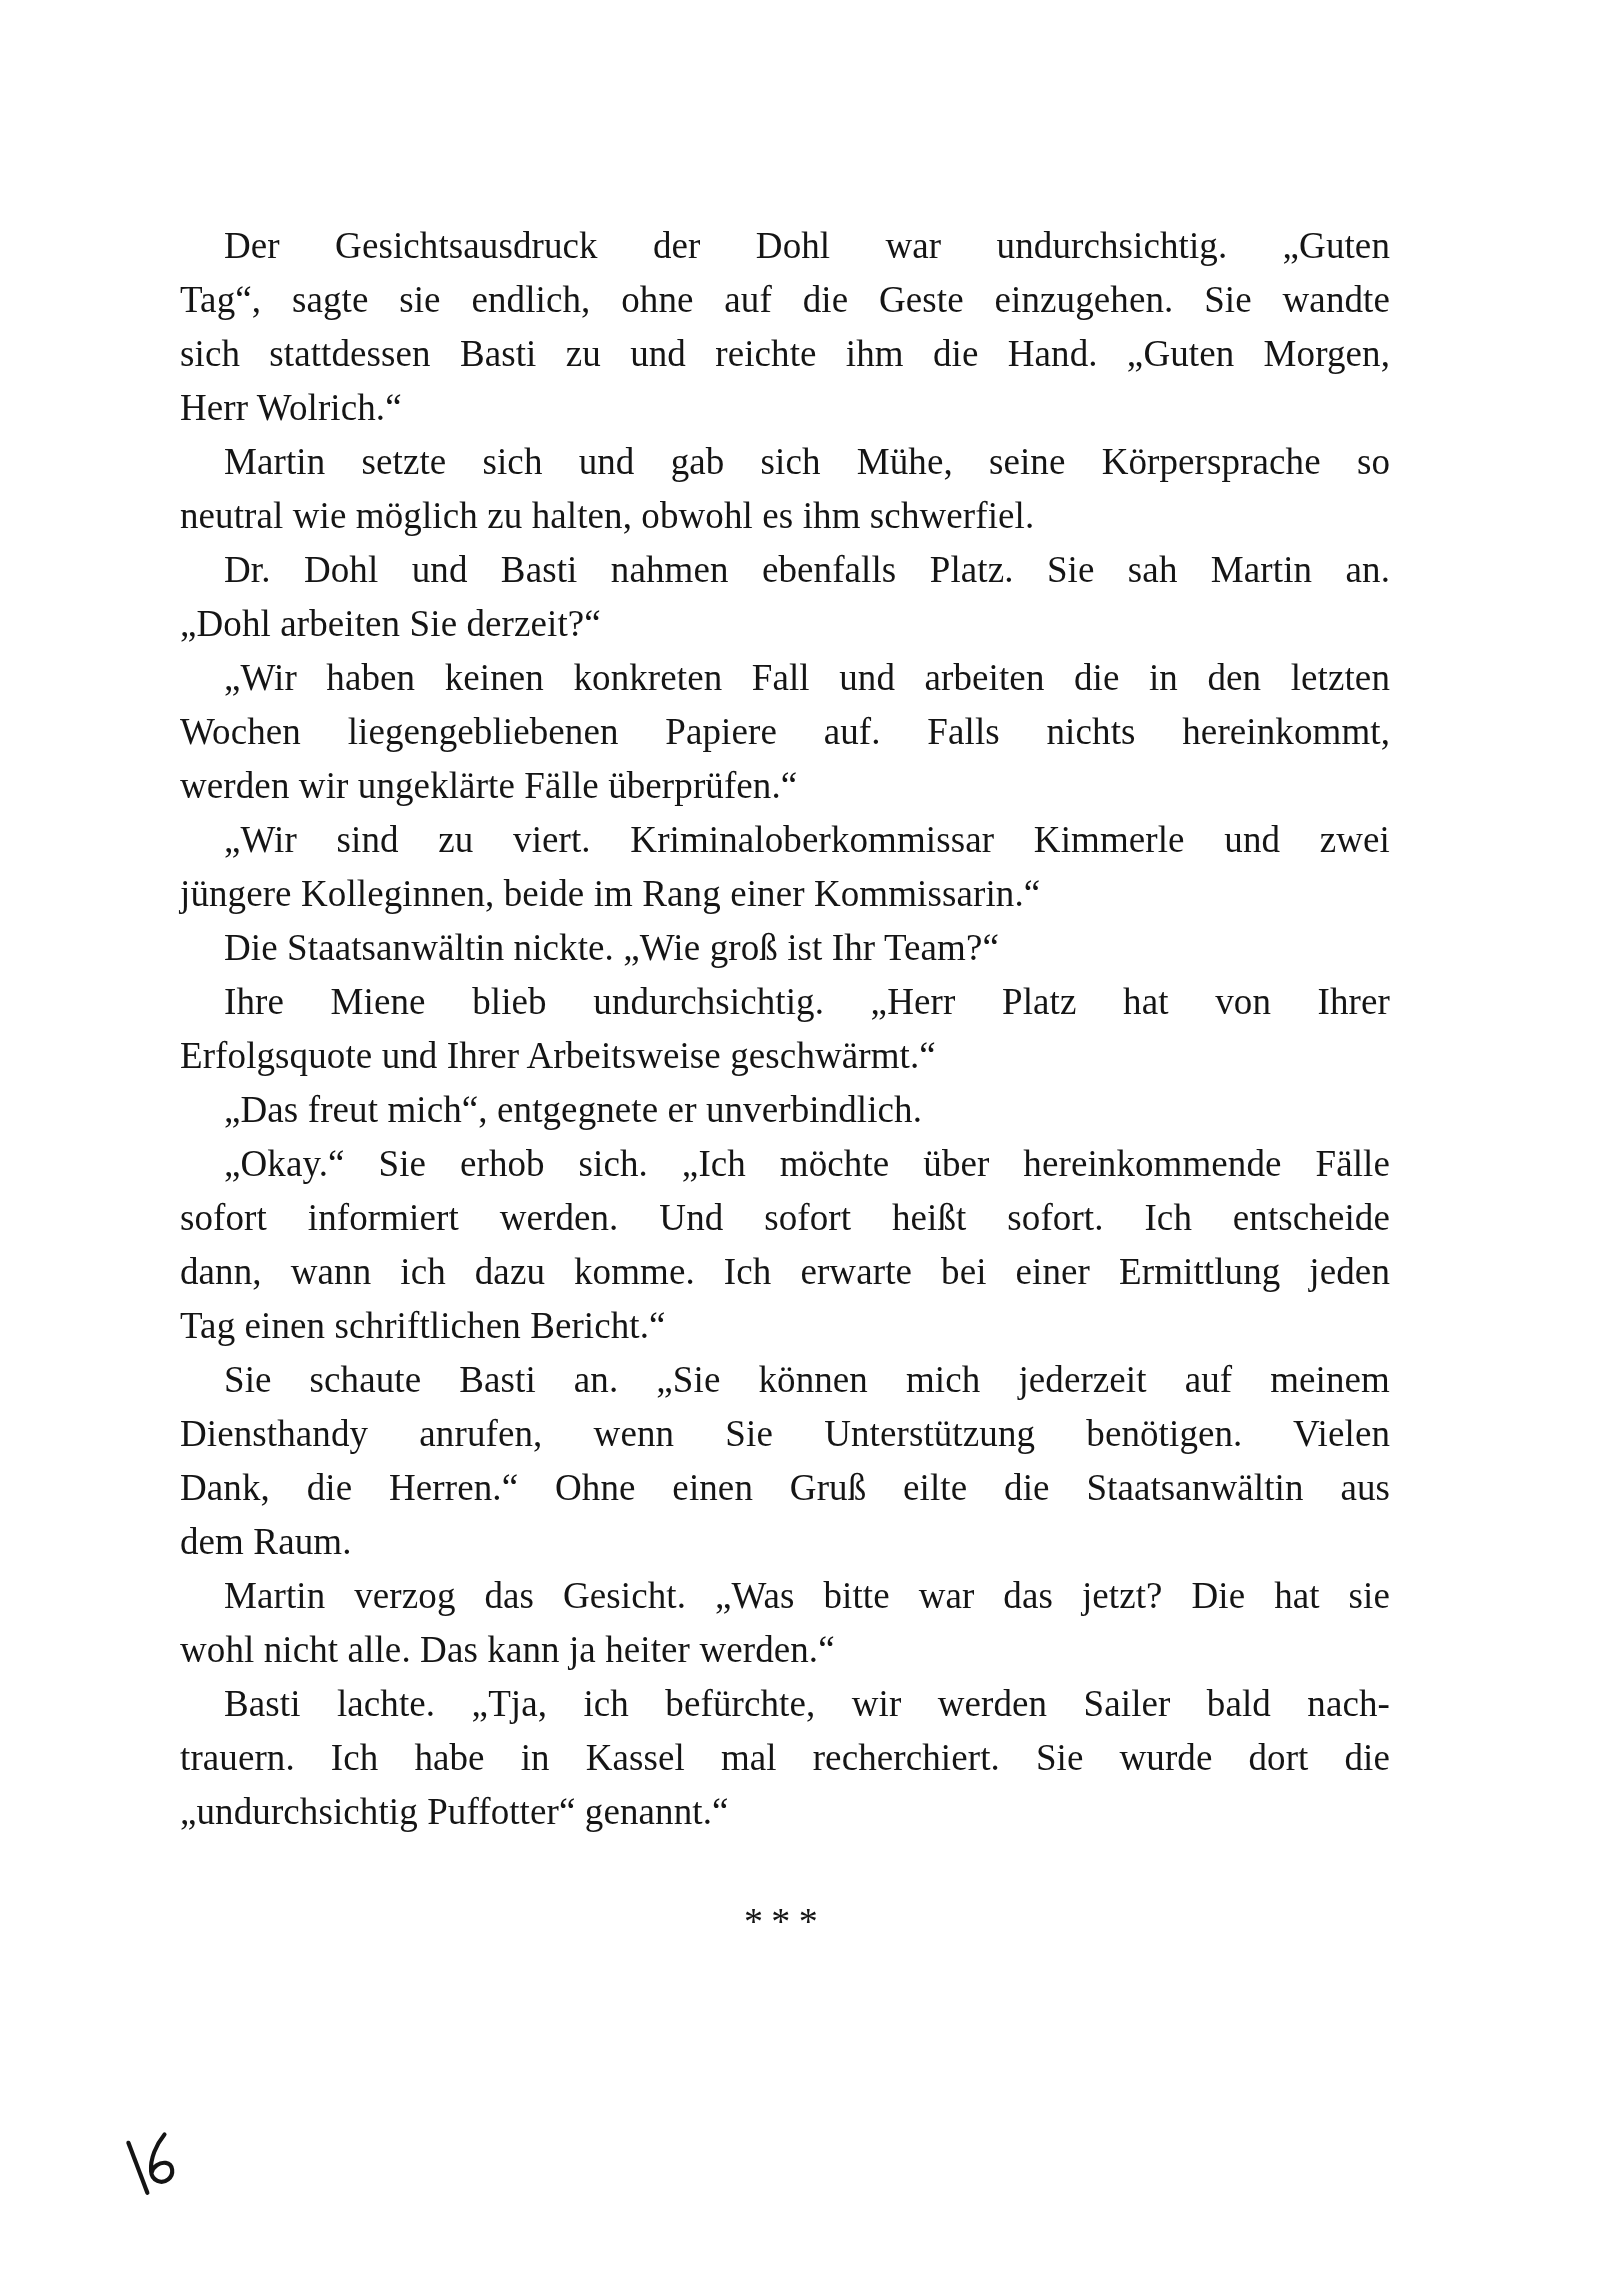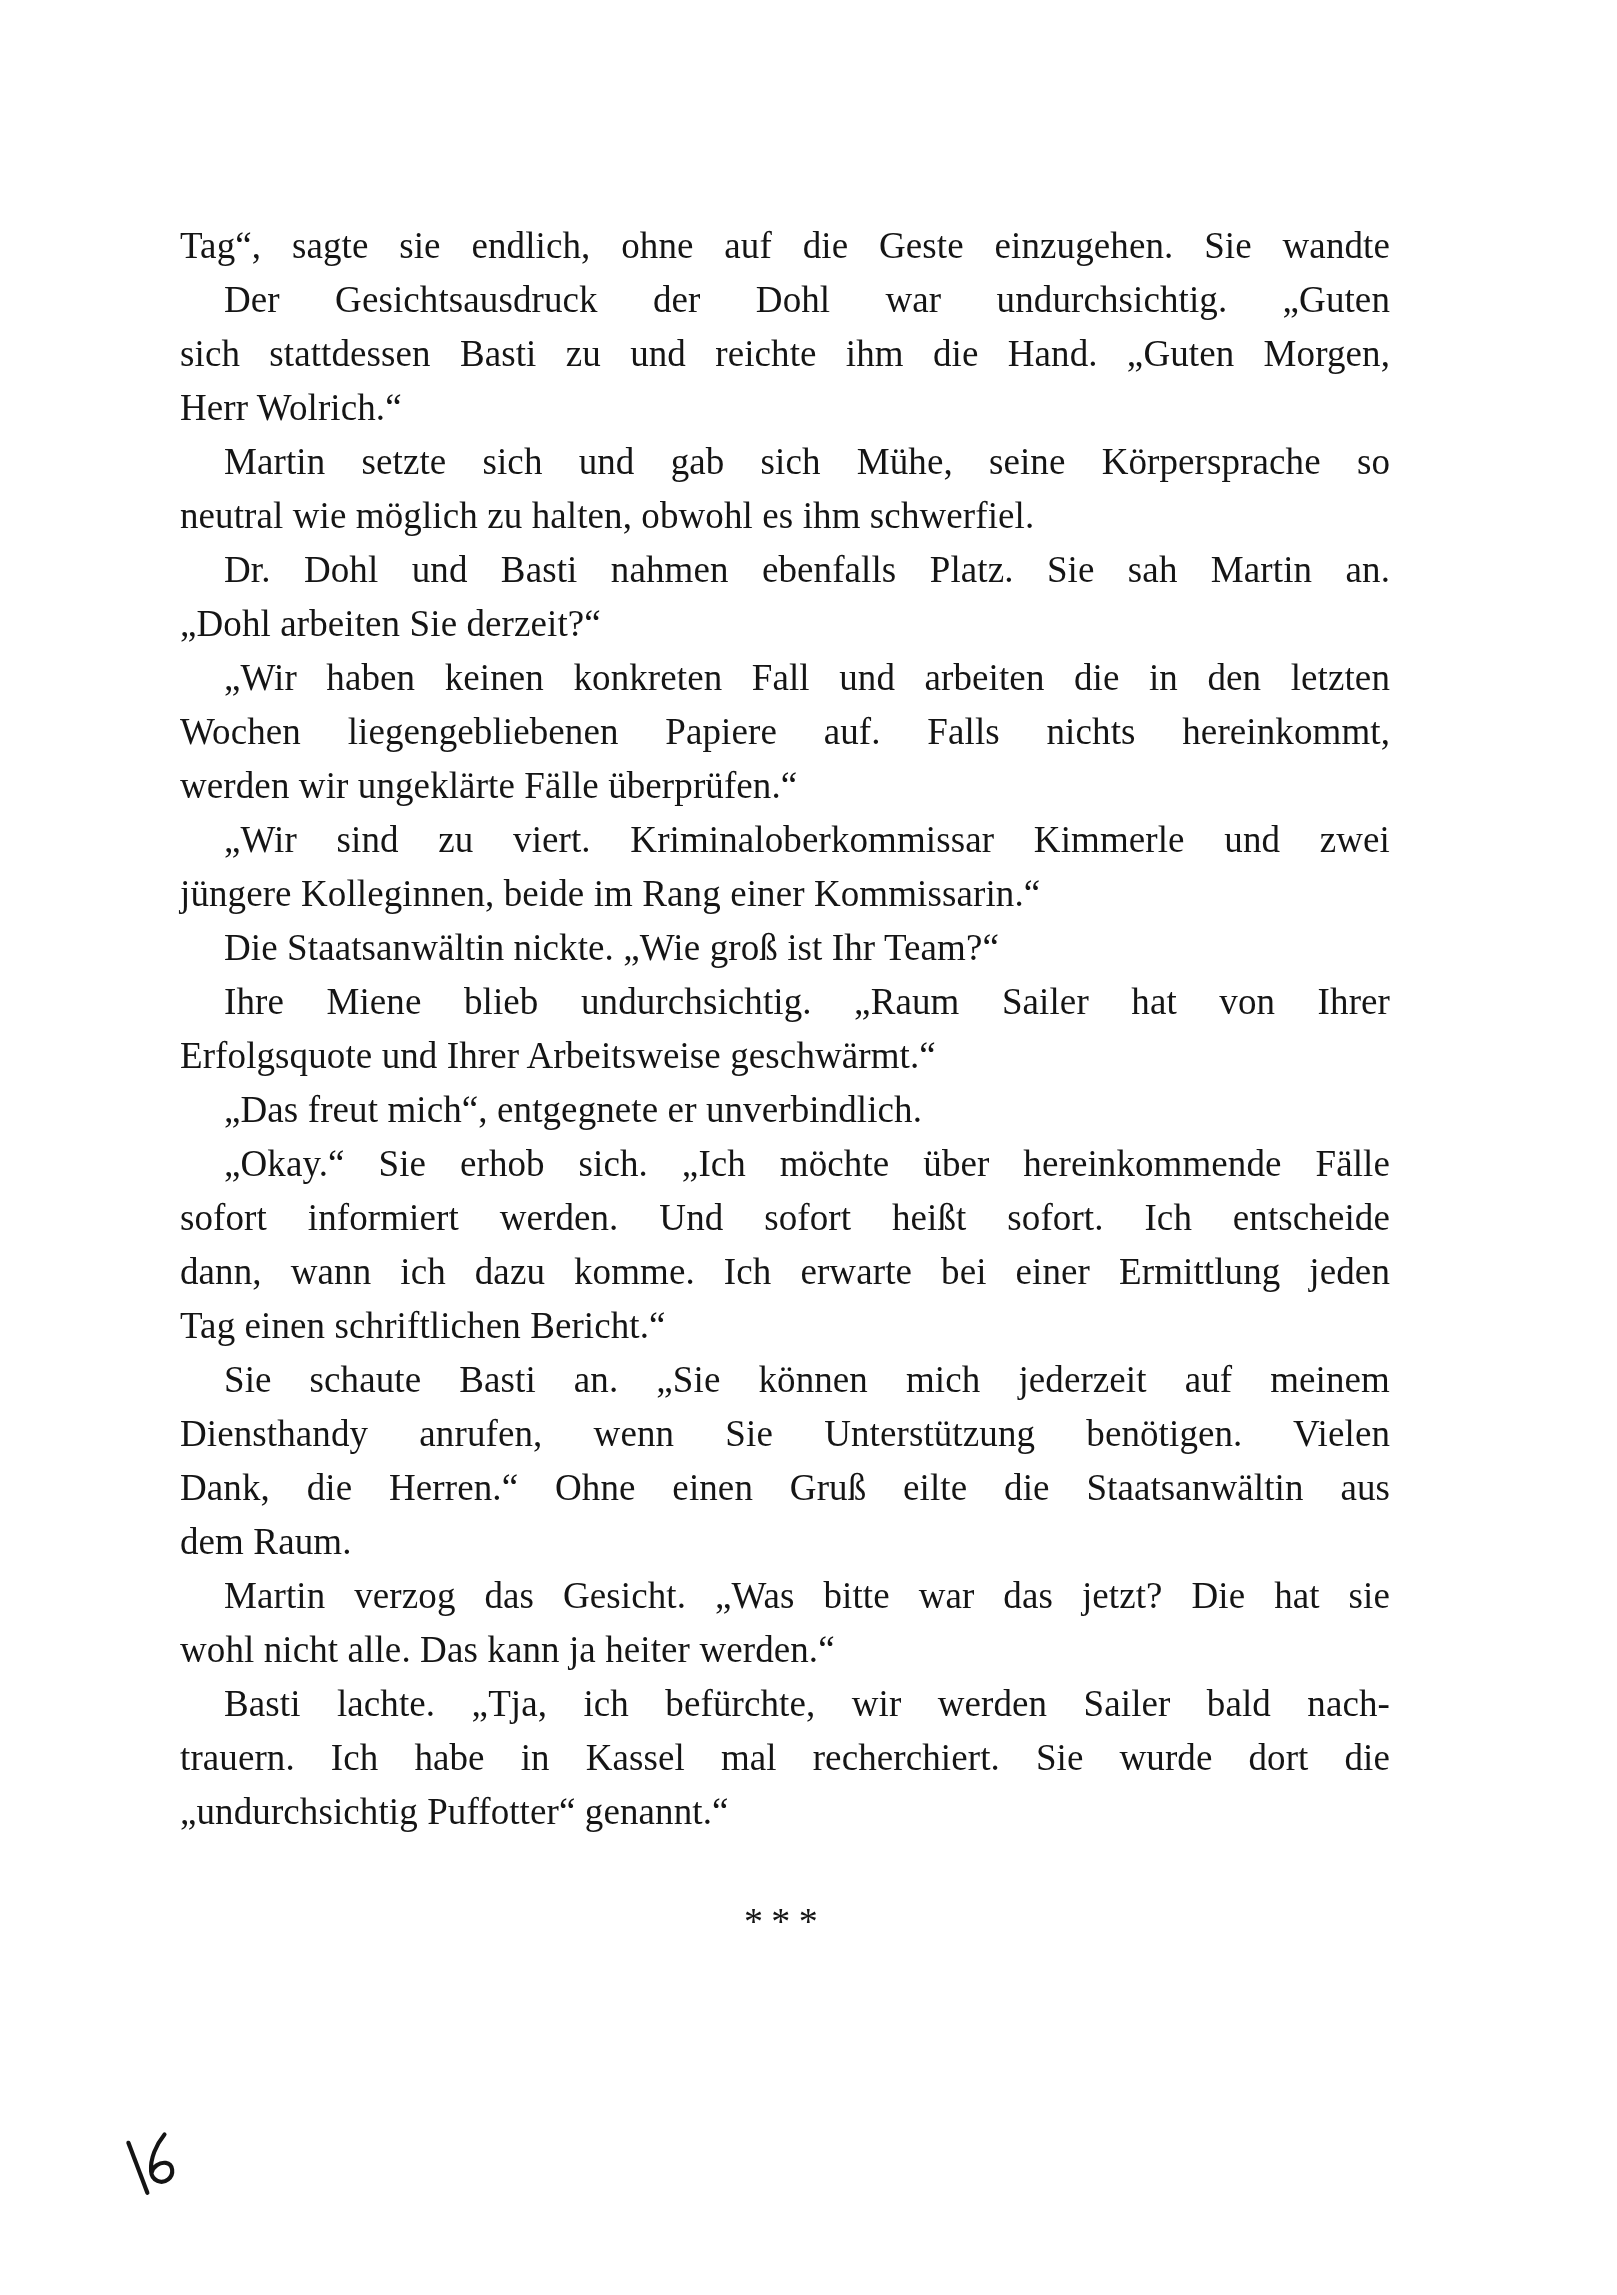--- a/index.html
+++ b/index.html
@@ -52,22 +52,22 @@
   .pagenum svg { display: block; }
 </style>
 </head>
 <body>
 
 <div class="page">
 
   <main class="text-block">
 
     <p class="para">
+      <span class="line first" style="display:block">Der Gesichtsausdruck der Dohl war undurchsichtig. „Guten</span>
       <span class="line" style="display:block">Tag“, sagte sie endlich, ohne auf die Geste einzugehen. Sie wandte</span>
-      <span class="line first" style="display:block">Der Gesichtsausdruck der Dohl war undurchsichtig. „Guten</span>
       <span class="line" style="display:block">sich stattdessen Basti zu und reichte ihm die Hand. „Guten Morgen,</span>
       <span class="line last" style="display:block">Herr Wolrich.“</span>
     </p>
 
     <p class="para">
       <span class="line first" style="display:block">Martin setzte sich und gab sich Mühe, seine Körpersprache so</span>
       <span class="line last" style="display:block">neutral wie möglich zu halten, obwohl es ihm schwerfiel.</span>
     </p>
 
     <p class="para">
@@ -84,21 +84,21 @@
     <p class="para">
       <span class="line first" style="display:block">„Wir sind zu viert. Kriminaloberkommissar Kimmerle und zwei</span>
       <span class="line last" style="display:block">jüngere Kolleginnen, beide im Rang einer Kommissarin.“</span>
     </p>
 
     <p class="para">
       <span class="line first last" style="display:block">Die Staatsanwältin nickte. „Wie groß ist Ihr Team?“</span>
     </p>
 
     <p class="para">
-      <span class="line first" style="display:block">Ihre Miene blieb undurchsichtig. „Raum Sailer hat von Ihrer</span>
+      <span class="line first" style="display:block">Ihre Miene blieb undurchsichtig. „Herr Platz hat von Ihrer</span>
       <span class="line last" style="display:block">Erfolgsquote und Ihrer Arbeitsweise geschwärmt.“</span>
     </p>
 
     <p class="para">
       <span class="line first last" style="display:block">„Das freut mich“, entgegnete er unverbindlich.</span>
     </p>
 
     <p class="para">
       <span class="line first" style="display:block">„Okay.“ Sie erhob sich. „Ich möchte über hereinkommende Fälle</span>
       <span class="line" style="display:block">sofort informiert werden. Und sofort heißt sofort. Ich entscheide</span>

